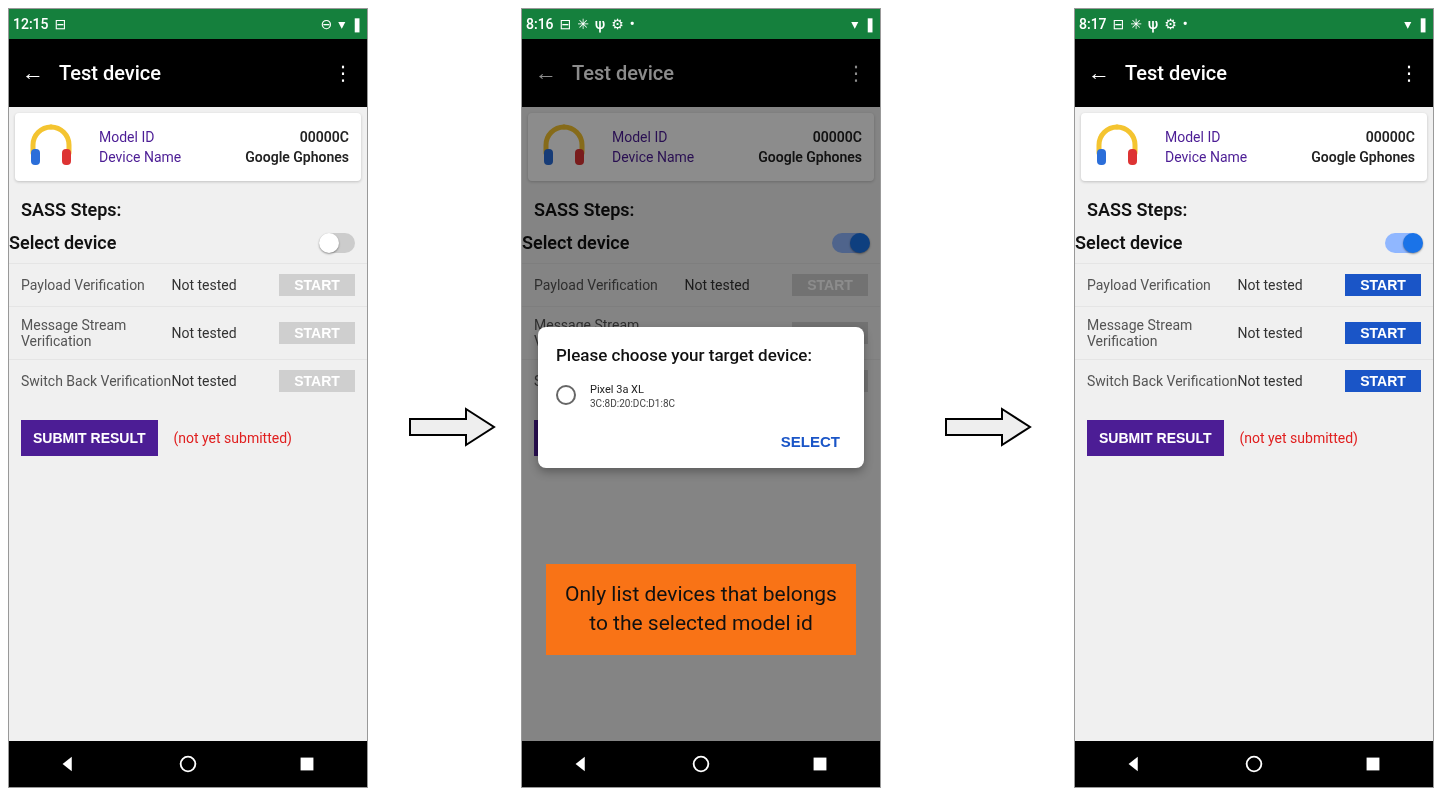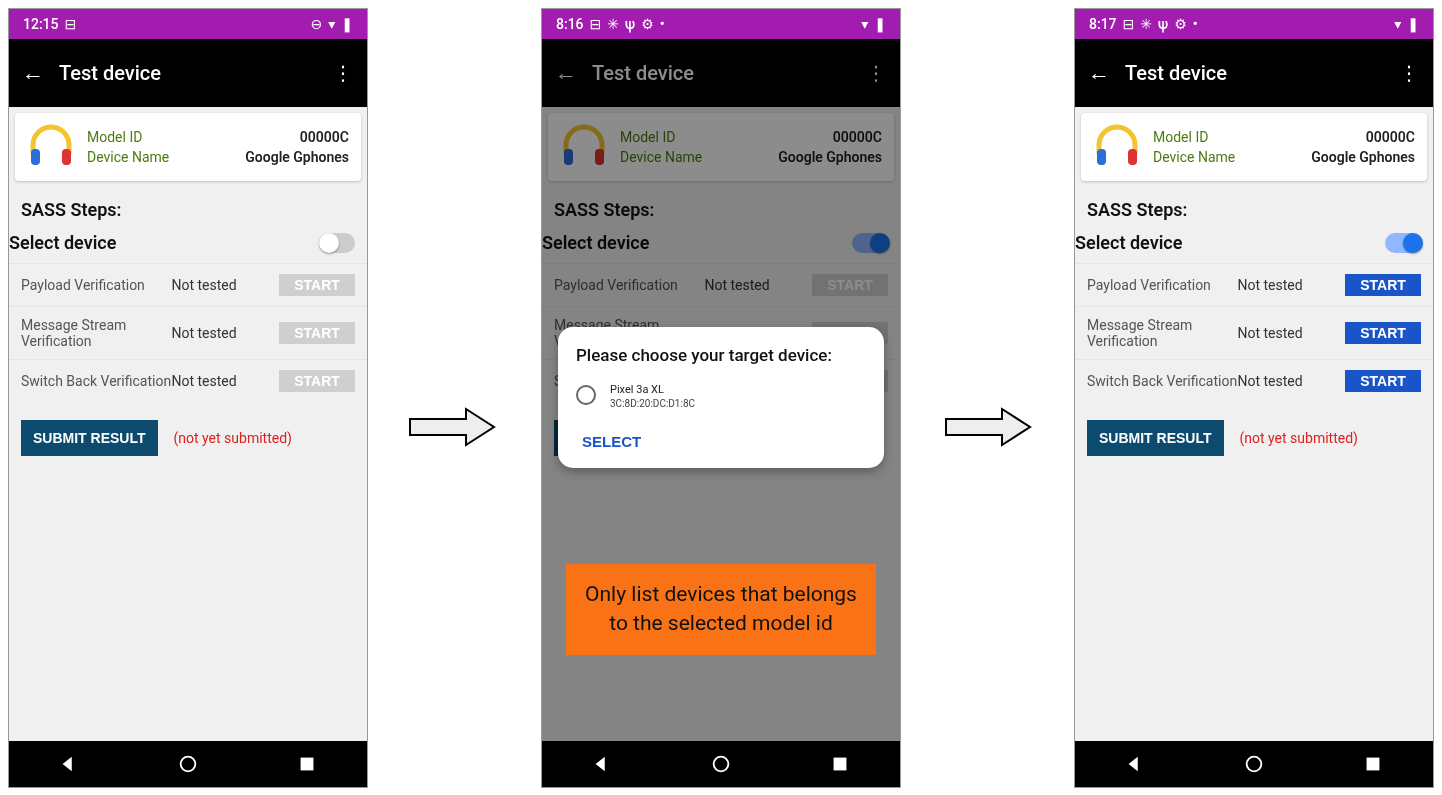--- a/index.html
+++ b/index.html
@@ -12,31 +12,31 @@
   }
   .phone {
     position: absolute;
     width: 360px;
     height: 780px;
     background: #f0f0f0;
     border: 1px solid #999;
     top: 8px;
   }
   .phone.p1 { left: 8px; }
-  .phone.p2 { left: 541px; }
+  .phone.p2 { left: 521px; }
   .phone.p3 { left: 1074px; }
 
   .status-bar {
     height: 30px;
-    background: #a21caf;
+    background: #15803d;
     color: #fff;
     display: flex;
     align-items: center;
     justify-content: space-between;
-    padding: 0 14px;
+    padding: 0 4px;
     font-size: 14px;
     font-weight: 500;
   }
   .status-left, .status-right {
     display: flex;
     align-items: center;
     gap: 6px;
   }
   .status-icon { font-size: 14px; line-height: 1;}
 
@@ -61,21 +61,21 @@
     display: flex;
     align-items: center;
     gap: 12px;
   }
   .headphone-icon {
     width: 48px; height: 48px;
     display: flex; align-items:center; justify-content:center;
   }
   .info-rows { flex:1; }
   .info-row { display:flex; justify-content:space-between; font-size: 14px; padding:2px 0;}
-  .info-label { color:#4d7c0f; }
+  .info-label { color:#4c1d95;margin-left:12px; }
   .info-val { font-weight:600; color:#222;}
 
   .section-title { font-size: 18px; font-weight:600; padding: 10px 12px 6px 12px; color:#111;}
   .select-row { display:flex; align-items:center; justify-content:space-between; padding: 6px 12px 10px 0; font-size:18px; font-weight:600; color:#111;}
 
   .toggle {
     width: 36px; height: 20px; border-radius: 10px;
     background: #ccc; position: relative; cursor:pointer;
   }
   .toggle .knob {
@@ -98,52 +98,52 @@
   .start-btn {
     width: 76px; height: 22px; border:none;
     font-weight:600; font-size:14px; color:#fff;
     cursor:pointer;
   }
   .start-btn.disabled { background:#cfcfcf; color:#fff; cursor:default;}
   .start-btn.enabled  { background:#1a55c7; }
 
   .submit-row { display:flex; align-items:center; gap: 16px; padding: 18px 12px;}
   .submit-btn {
-    background:#0c4a6e; color:#fff; border:none;
+    background:#4c1d95; color:#fff; border:none;
     padding: 10px 12px; font-weight:600; font-size:14px; cursor:pointer;
   }
   .not-submitted { color:#e02020; font-size:14px;}
 
   .nav-bar {
     position:absolute; bottom:0; left:0; right:0;
     height: 46px; background:#000; color:#fff;
     display:flex; align-items:center; justify-content:space-around;
   }
   .nav-btn { width:22px; height:22px; cursor:pointer; display:flex; align-items:center; justify-content:center;}
 
   
   .dim {
     position:absolute; top:30px; bottom:46px; left:0; right:0;
     background: rgba(0,0,0,0.45);
     pointer-events:none;
   }
   .dialog {
     position:absolute; left:16px; right:16px; top:318px;
-    background:#fff; border-radius:15px; padding: 18px 18px 8px 18px;
+    background:#fff; border-radius:8px; padding: 18px 18px 8px 18px;
     box-shadow: 0 4px 10px rgba(0,0,0,0.3);
   }
   .dialog-title { font-size:17px; font-weight:500; color:#111; margin-bottom: 14px;}
   .dialog-option { display:flex; align-items:flex-start; gap:14px; padding: 4px 0 14px 0;}
   .radio {
     width:20px; height:20px; border:2px solid #666; border-radius:50%;
     flex-shrink:0; margin-top:2px;
   }
   .opt-text .line1 { font-size:11px; color:#222;}
   .opt-text .line2 { font-size:10px; color:#444; margin-top:2px;}
-  .dialog-actions { display:flex; justify-content:flex-start; }
+  .dialog-actions { display:flex; justify-content:flex-end; }
   .dialog-select { color:#1a55c7; font-weight:600; font-size:15px; padding:10px 6px; cursor:pointer; background:none; border:none;}
 
   .callout {
     position:absolute; left:24px; right:24px; top:555px;
     background:#f97316; color:#111; font-size:21px; text-align:center;
     padding: 16px 12px; line-height:1.4;
   }
 
   
   .arrow {

